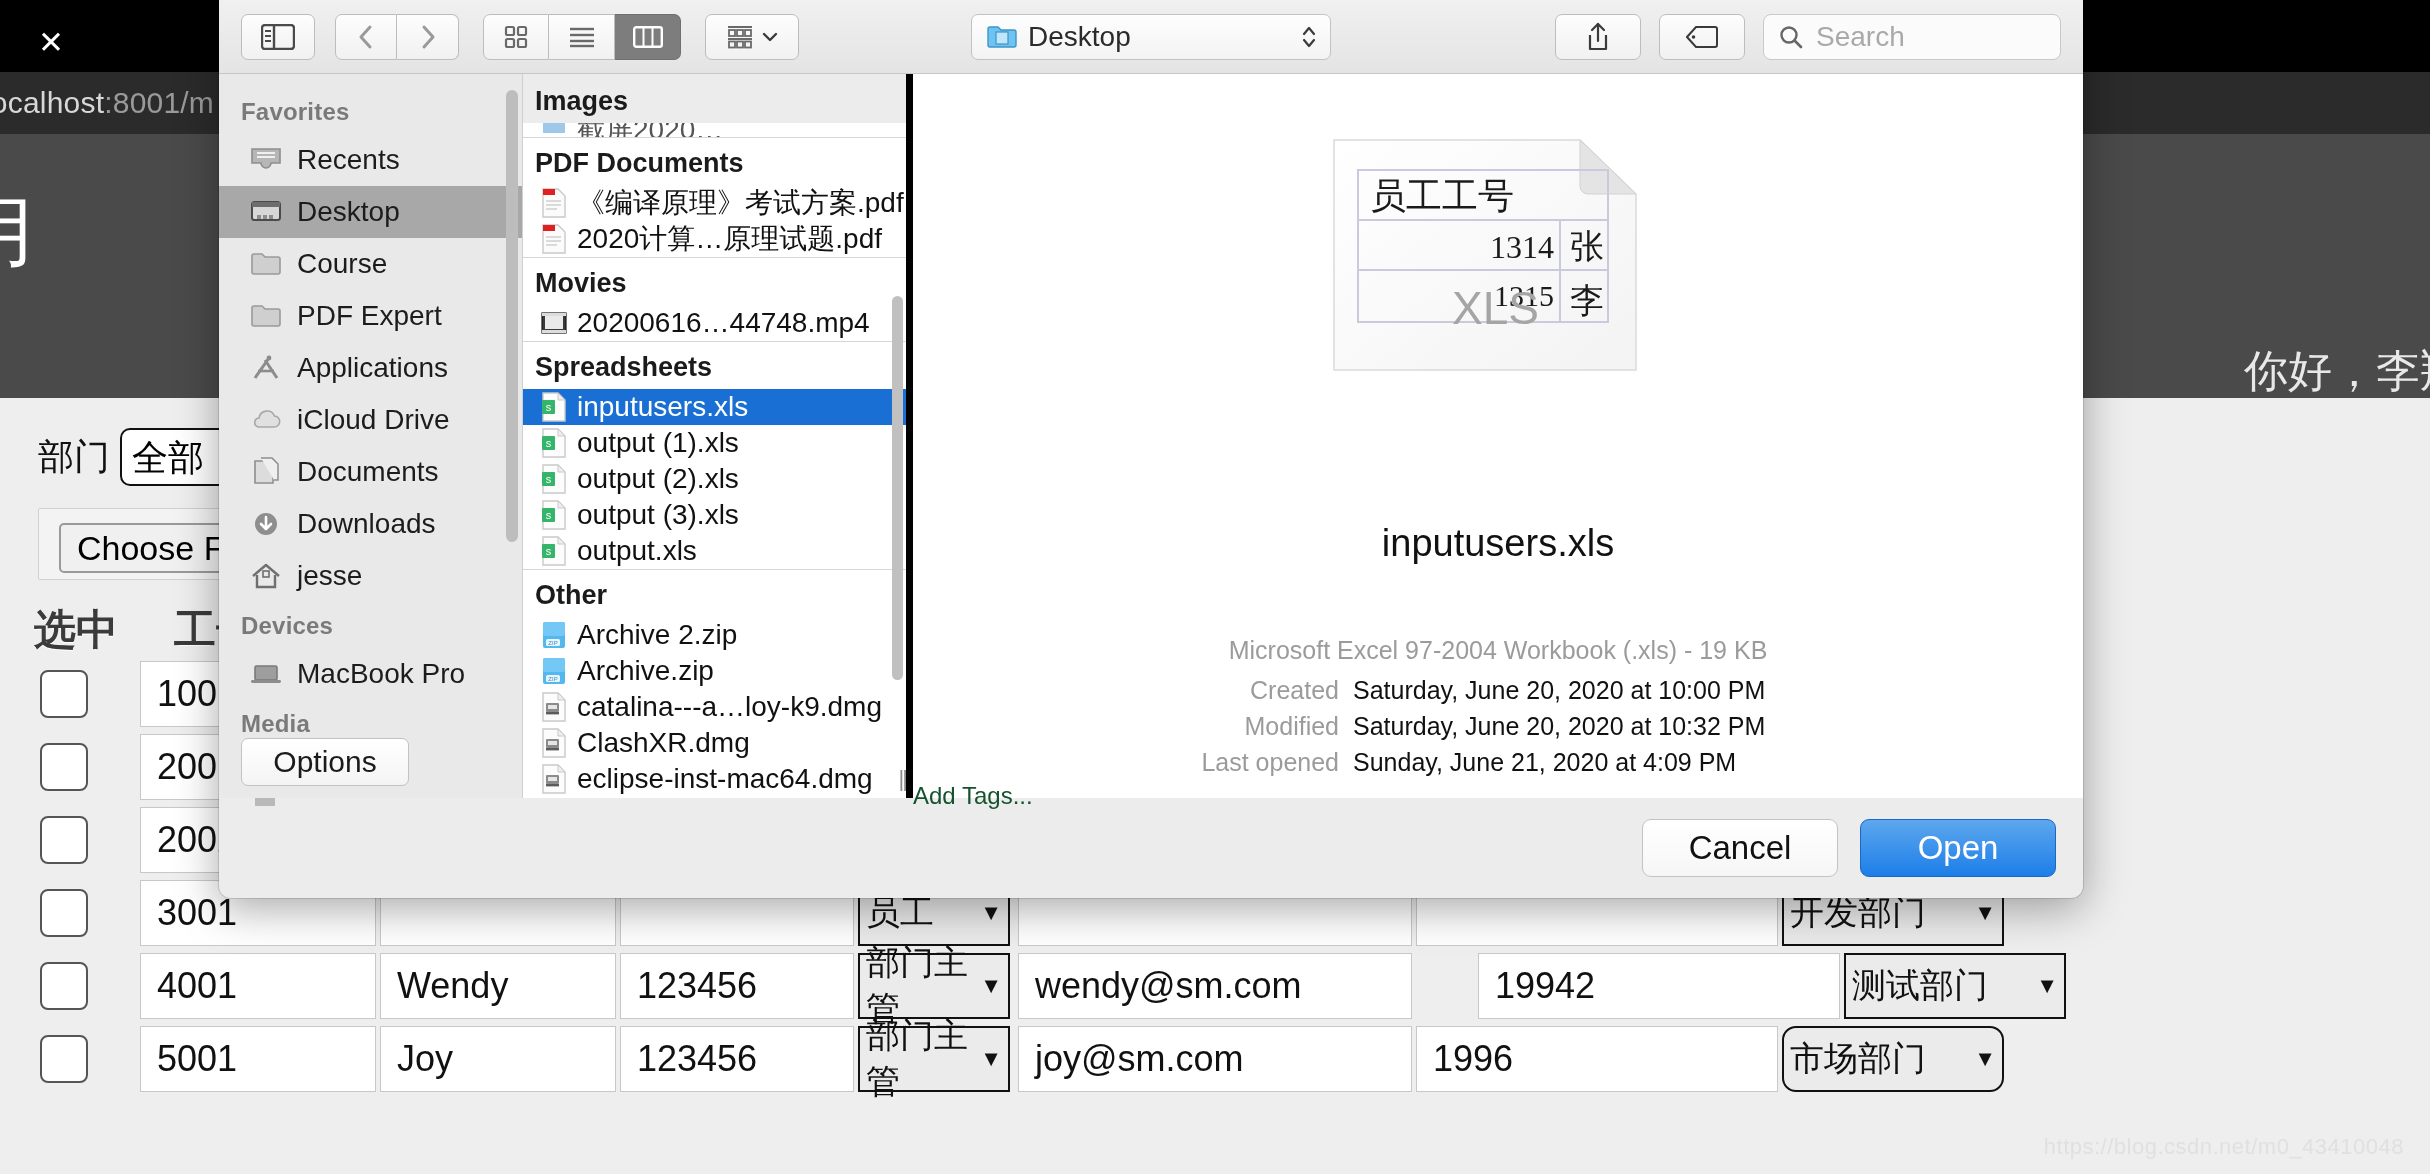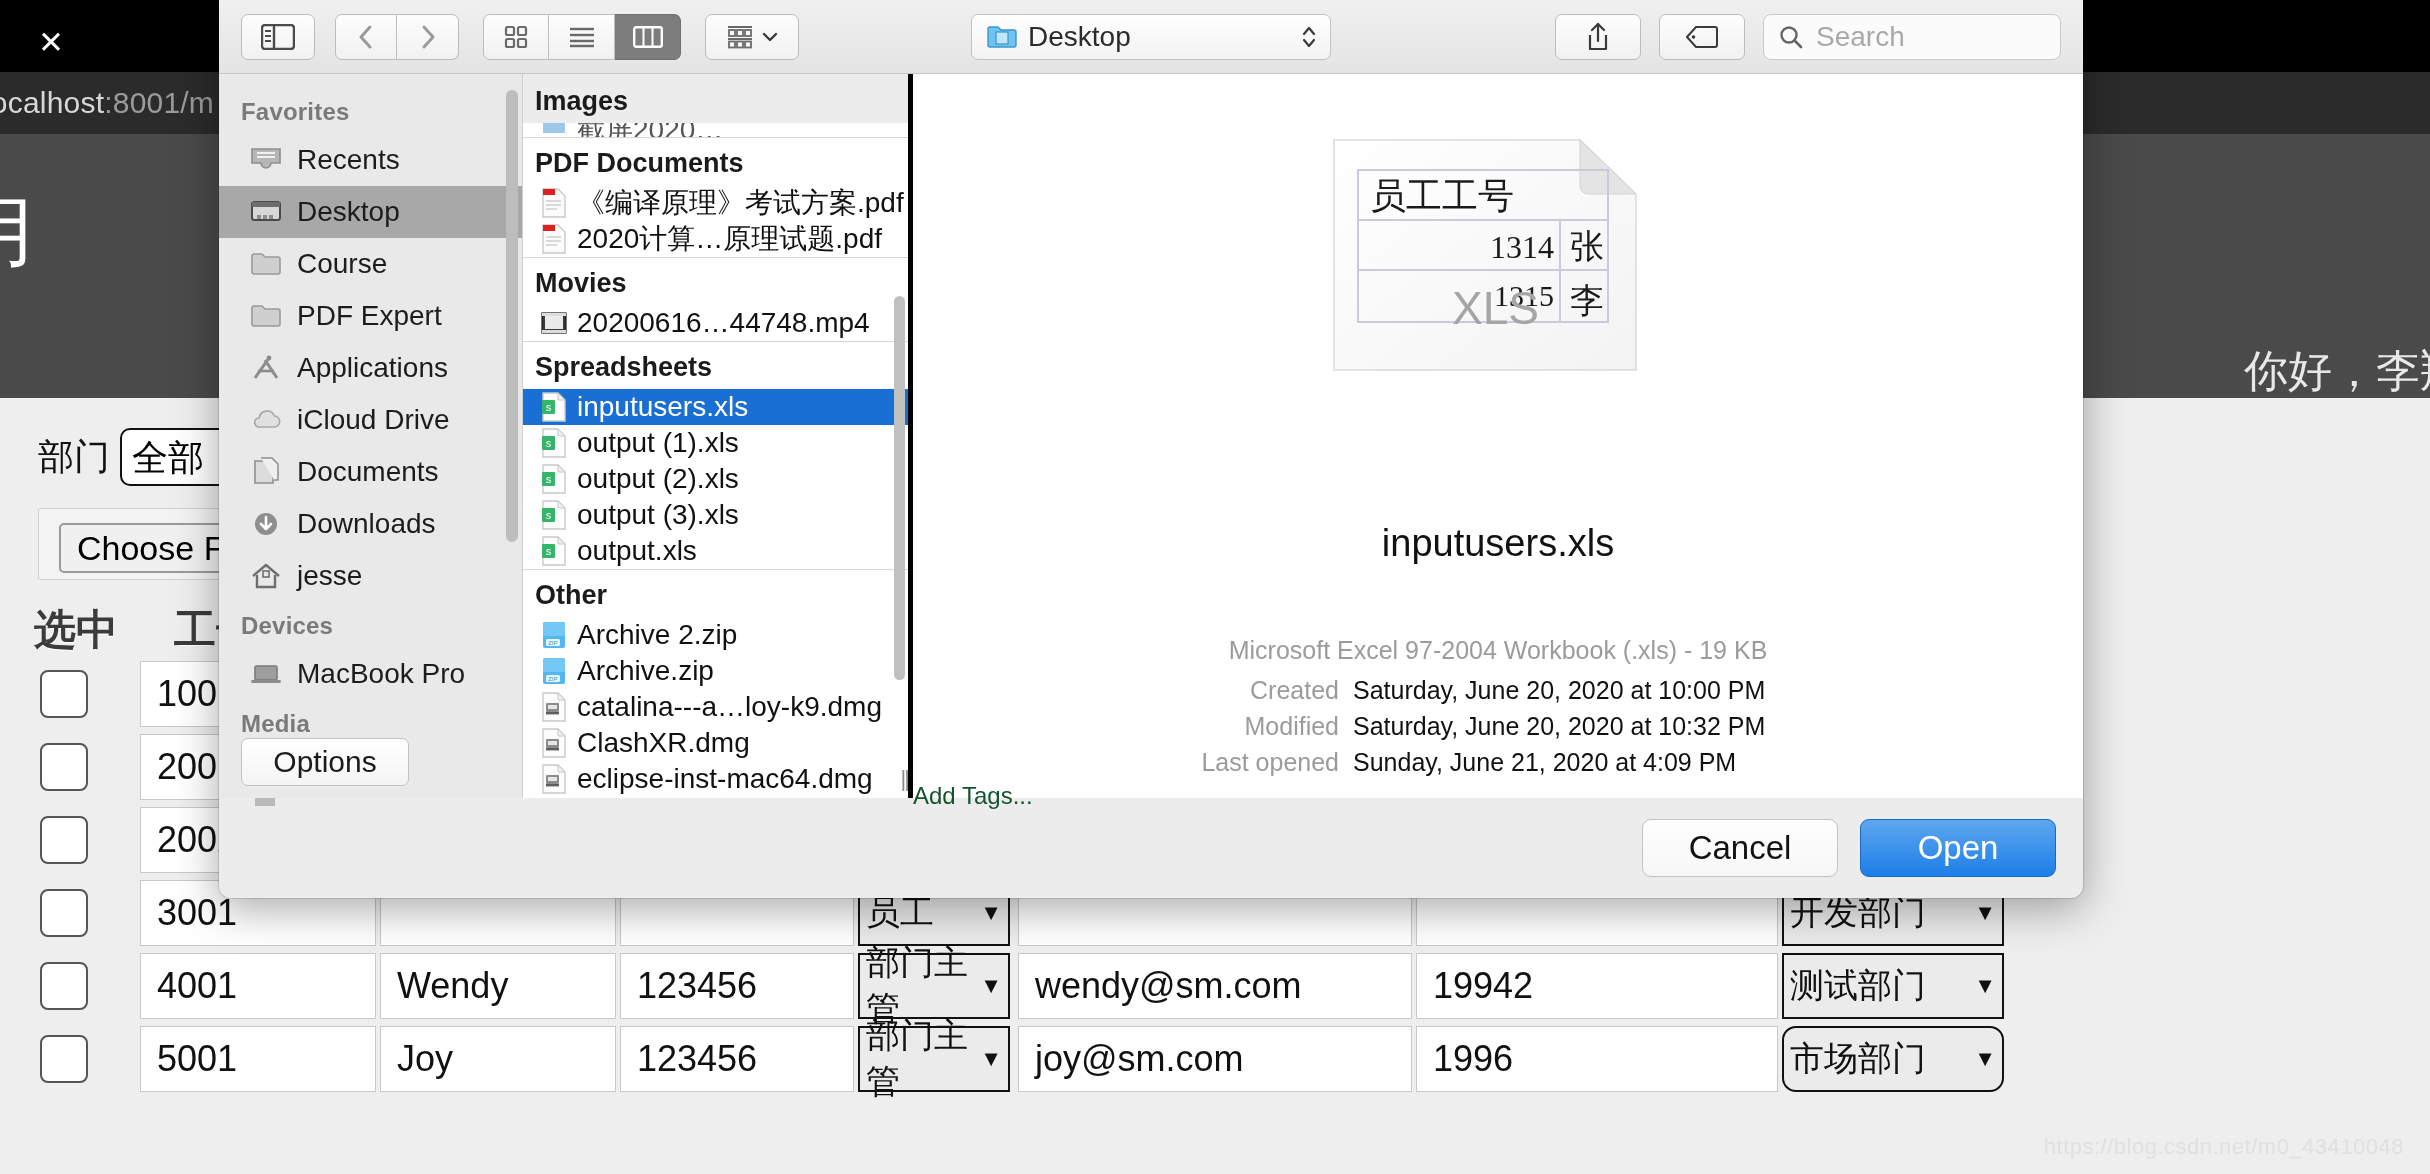--- a/index.html
+++ b/index.html
@@ -210,21 +210,21 @@
   .options-btn {
     position: absolute; left: 22px; bottom: 12px;
     width: 168px; height: 48px; border: 1px solid #c2c2c2; border-radius: 7px;
     background: linear-gradient(#ffffff,#f4f4f4);
     display: flex; align-items: center; justify-content: center;
     font-size: 30px; color: #1b1b1b;
   }
 
   .f-list {
     width: 390px; background: #fff;
-    border-right: 5px solid #000000; position: relative; overflow: hidden;
+    border-right: 7px solid #000000; position: relative; overflow: hidden;
   }
   .grp {
     font-size: 27px; font-weight: bold; color: #1b1b1b;
     padding: 10px 0 6px 12px; border-top: 1px solid #d7d7d7;
     background: #fff;
   }
   .grp.first { border-top: none; background: #ececec; padding-top: 12px; }
   .fi {
     display: flex; align-items: center; gap: 10px;
     height: 36px; padding-left: 18px; font-size: 28px; color: #111;
@@ -478,21 +478,21 @@
               </div>
               <div style="width: 238px;">
                 <div class="cellbox" style="width: 234px;">123456</div>
               </div>
               <div style="width: 160px;">
                 <div class="selbox" style="width: 152px;">
                   <span>部门主管</span>
                   <span class="caret">▼</span>
                 </div>
               </div>
-              <div style="width: 398px; border-radius: 21px;">
+              <div style="width: 460px; border-radius: 21px;">
                 <div class="cellbox" style="width: 394px;">wendy@sm.com</div>
               </div>
               <div style="width: 366px;">
                 <div class="cellbox" style="width: 362px;">19942</div>
               </div>
               <div style="width: 230px;">
                 <div class="selbox" style="width: 222px;">
                   <span>测试部门</span>
                   <span class="caret">▼</span>
                 </div>

